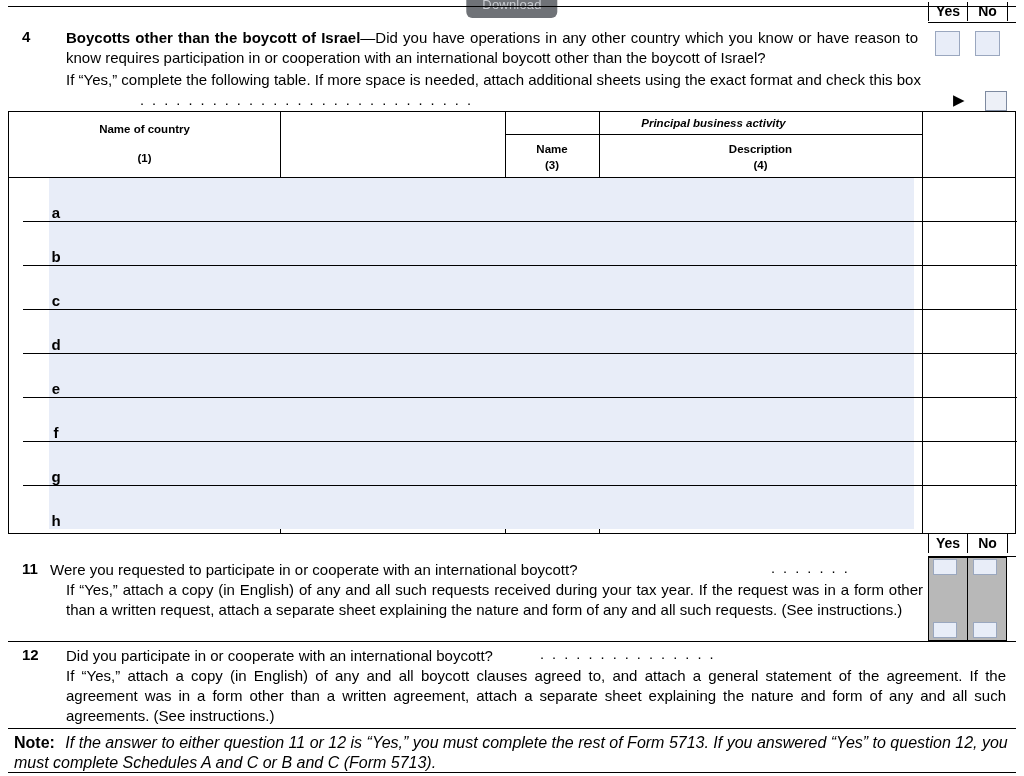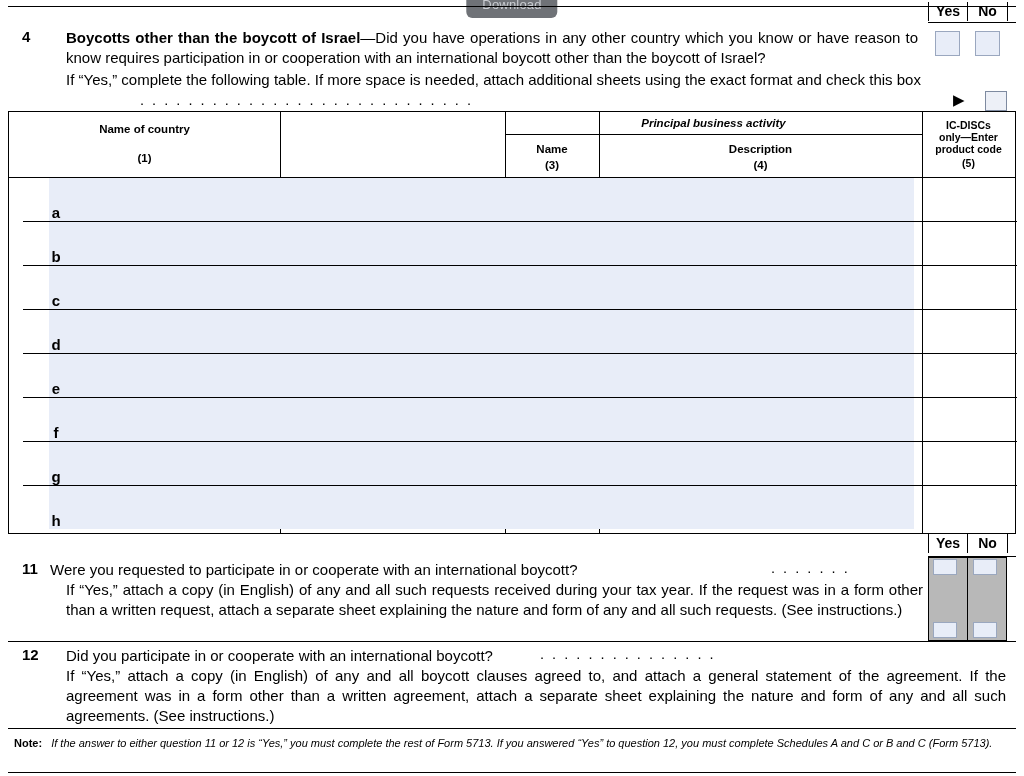--- a/index.html
+++ b/index.html
@@ -138,21 +138,21 @@
   }
   .ynsmall {
     position: absolute;
     background: #e8edf8;
     border: 1px solid #9aa7bf;
     width: 24px; height: 16px;
   }
 
   .note {
     position: absolute;
-    font-size: 11px;
+    font-size: 16px;
     line-height: 20px;
   }
   .note b { font-weight: bold; }
   .note i { font-style: italic; }
 </style>
 </head>
 <body>
 
 <div id="page">
 
@@ -204,26 +204,20 @@
     <div class="colhead" style="left:496px; top:31px; width:94px;">
       <div>Name</div>
       <div style="margin-top:2px;">(3)</div>
     </div>
 
     <div class="colhead" style="left:590px; top:31px; width:323px;">
       <div>Description</div>
       <div style="margin-top:2px;">(4)</div>
     </div>
 
-    <div class="colhead" style="left:913px; top:7px; width:93px; font-size:10.5px; line-height:12px;">
-      <div>IC-DISCs</div>
-      <div>only—Enter</div>
-      <div>product code</div>
-      <div style="margin-top:2px;">(5)</div>
-    </div>
 
     <div class="cellfill" style="left:40px; top:66px; width:865px; height:43px;"></div>
     <div class="rowlabel" style="left:36px; top:92px;">a</div>
     <div class="rowsep" style="left:14px; width:994px; top:109px;"></div>
 
     <div class="cellfill" style="left:40px; top:110px; width:865px; height:43px;"></div>
     <div class="rowlabel" style="left:36px; top:136px;">b</div>
     <div class="rowsep" style="left:14px; width:994px; top:153px;"></div>
 
     <div class="cellfill" style="left:40px; top:154px; width:865px; height:43px;"></div>

